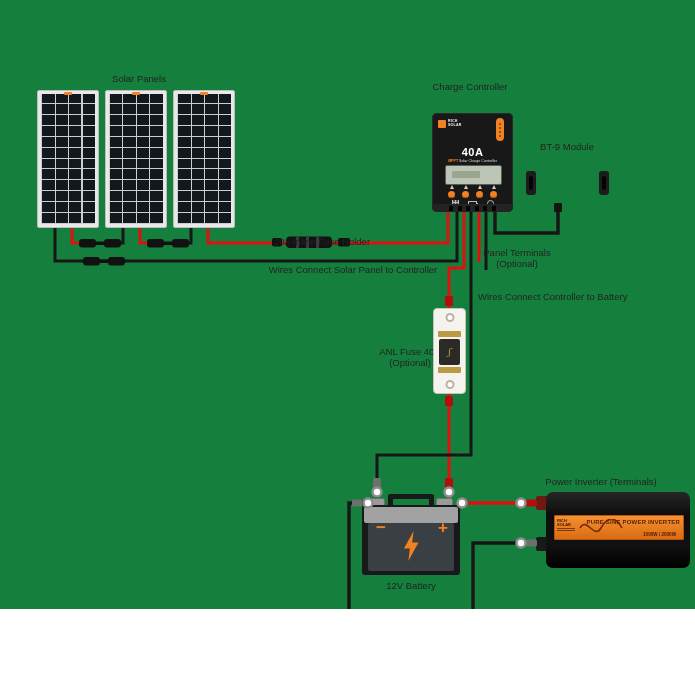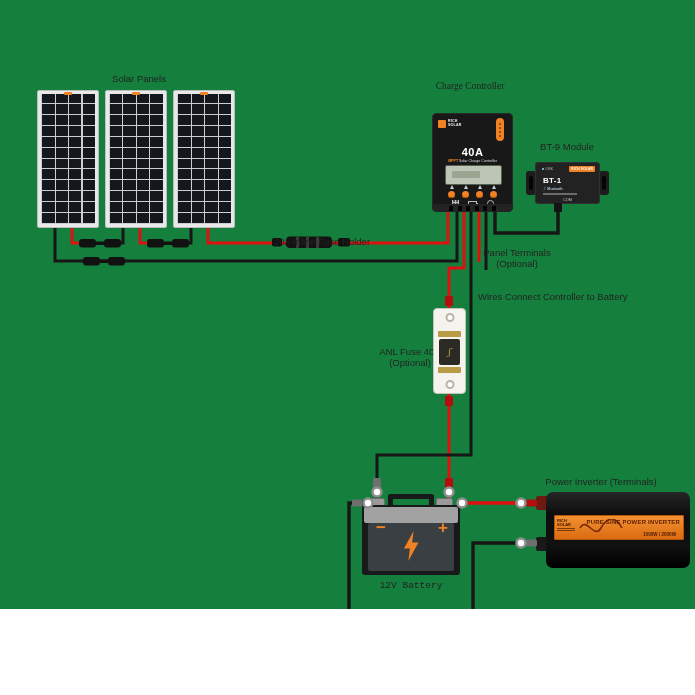--- a/index.html
+++ b/index.html
@@ -154,33 +154,34 @@
       <rect x="306" y="236.5" width="3" height="11.5" fill="#3a3a3a"></rect>
       <rect x="316" y="236.5" width="3" height="11.5" fill="#3a3a3a"></rect>
       <rect x="338" y="238" width="12" height="8.5" rx="2" fill="#111"></rect>
     </g>
 
     <rect x="445" y="296" width="8" height="10" rx="1.5" fill="#b50d0d"></rect>
     <rect x="445" y="396" width="8" height="10" rx="1.5" fill="#b50d0d"></rect>
   </svg>
 
   <div class="lbl" style="left:79px;top:73px;width:120px;">Solar Panels</div>
-  <div class="lbl" style="left:410px;top:81px;width:120px;font-family:Liberation Serif, serif;">Charge Controller</div>
+  <div class="lbl" style="left:410px;top:81px;width:120px;">Charge Controller</div>
   <div class="lbl" style="left:507px;top:141px;width:120px;">BT-9 Module</div>
   <div class="lbl" style="left:252px;top:236px;width:140px;">20A Inline Fuse Holder</div>
+  <div class="lbl" style="left:263px;top:264px;width:180px;">Wires Connect Solar Panel to Controller</div>
   <div class="lbl two-line" style="left:467px;top:247px;width:100px;">
     <span>Panel Terminals</span><br>
     <span>(Optional)</span>
   </div>
   <div class="lbl" style="left:478px;top:291px;text-align:left;">Wires Connect Controller to Battery</div>
   <div class="lbl two-line" style="left:360px;top:346px;width:100px;">
     <span>ANL Fuse 40A</span><br>
     <span>(Optional)</span>
   </div>
-  <div class="lbl" style="left:361px;top:580px;width:100px;font-family:Liberation Mono, monospace;">12V Battery</div>
+  <div class="lbl" style="left:361px;top:580px;width:100px;">12V Battery</div>
   <div class="lbl" style="left:521px;top:476px;width:160px;">Power Inverter (Terminals)</div>
 
   <div class="panel" style="left:37px;">
     <div class="panel-grid"></div>
     <div class="jbox"></div>
   </div>
   <div class="panel" style="left:105px;">
     <div class="panel-grid"></div>
     <div class="jbox"></div>
   </div>
@@ -235,34 +236,20 @@
         <i></i>
       </div>
   </div>
 
   <div class="bt-ear abs" style="left:526px;">
       <i></i>
     </div>
   <div class="bt-ear abs" style="left:599px;">
       <i></i>
     </div>
-  <div id="bt1" class="abs">
-    <div class="bt-led">
-        <i></i>
-      <span>LINK</span>
-      </div>
-    <div class="bt-logo">RICH SOLAR</div>
-    <div class="bt-name">BT-1</div>
-    <div class="bt-radio">
-      <i>ᛒ</i>
-      <span>Bluetooth</span>
-      </div>
-    <div class="bt-fine"></div>
-    <div class="bt-port">COM</div>
-  </div>
   <div id="bt-relief" class="abs"></div>
 
   <div id="anl" class="abs">
     <div class="screw" style="top:4px;"></div>
     <div class="bar" style="top:22px;"></div>
     <div class="blk">
         <span>ʃ</span>
       </div>
     <div class="bar" style="top:58px;"></div>
     <div class="screw" style="bottom:4px;"></div>

